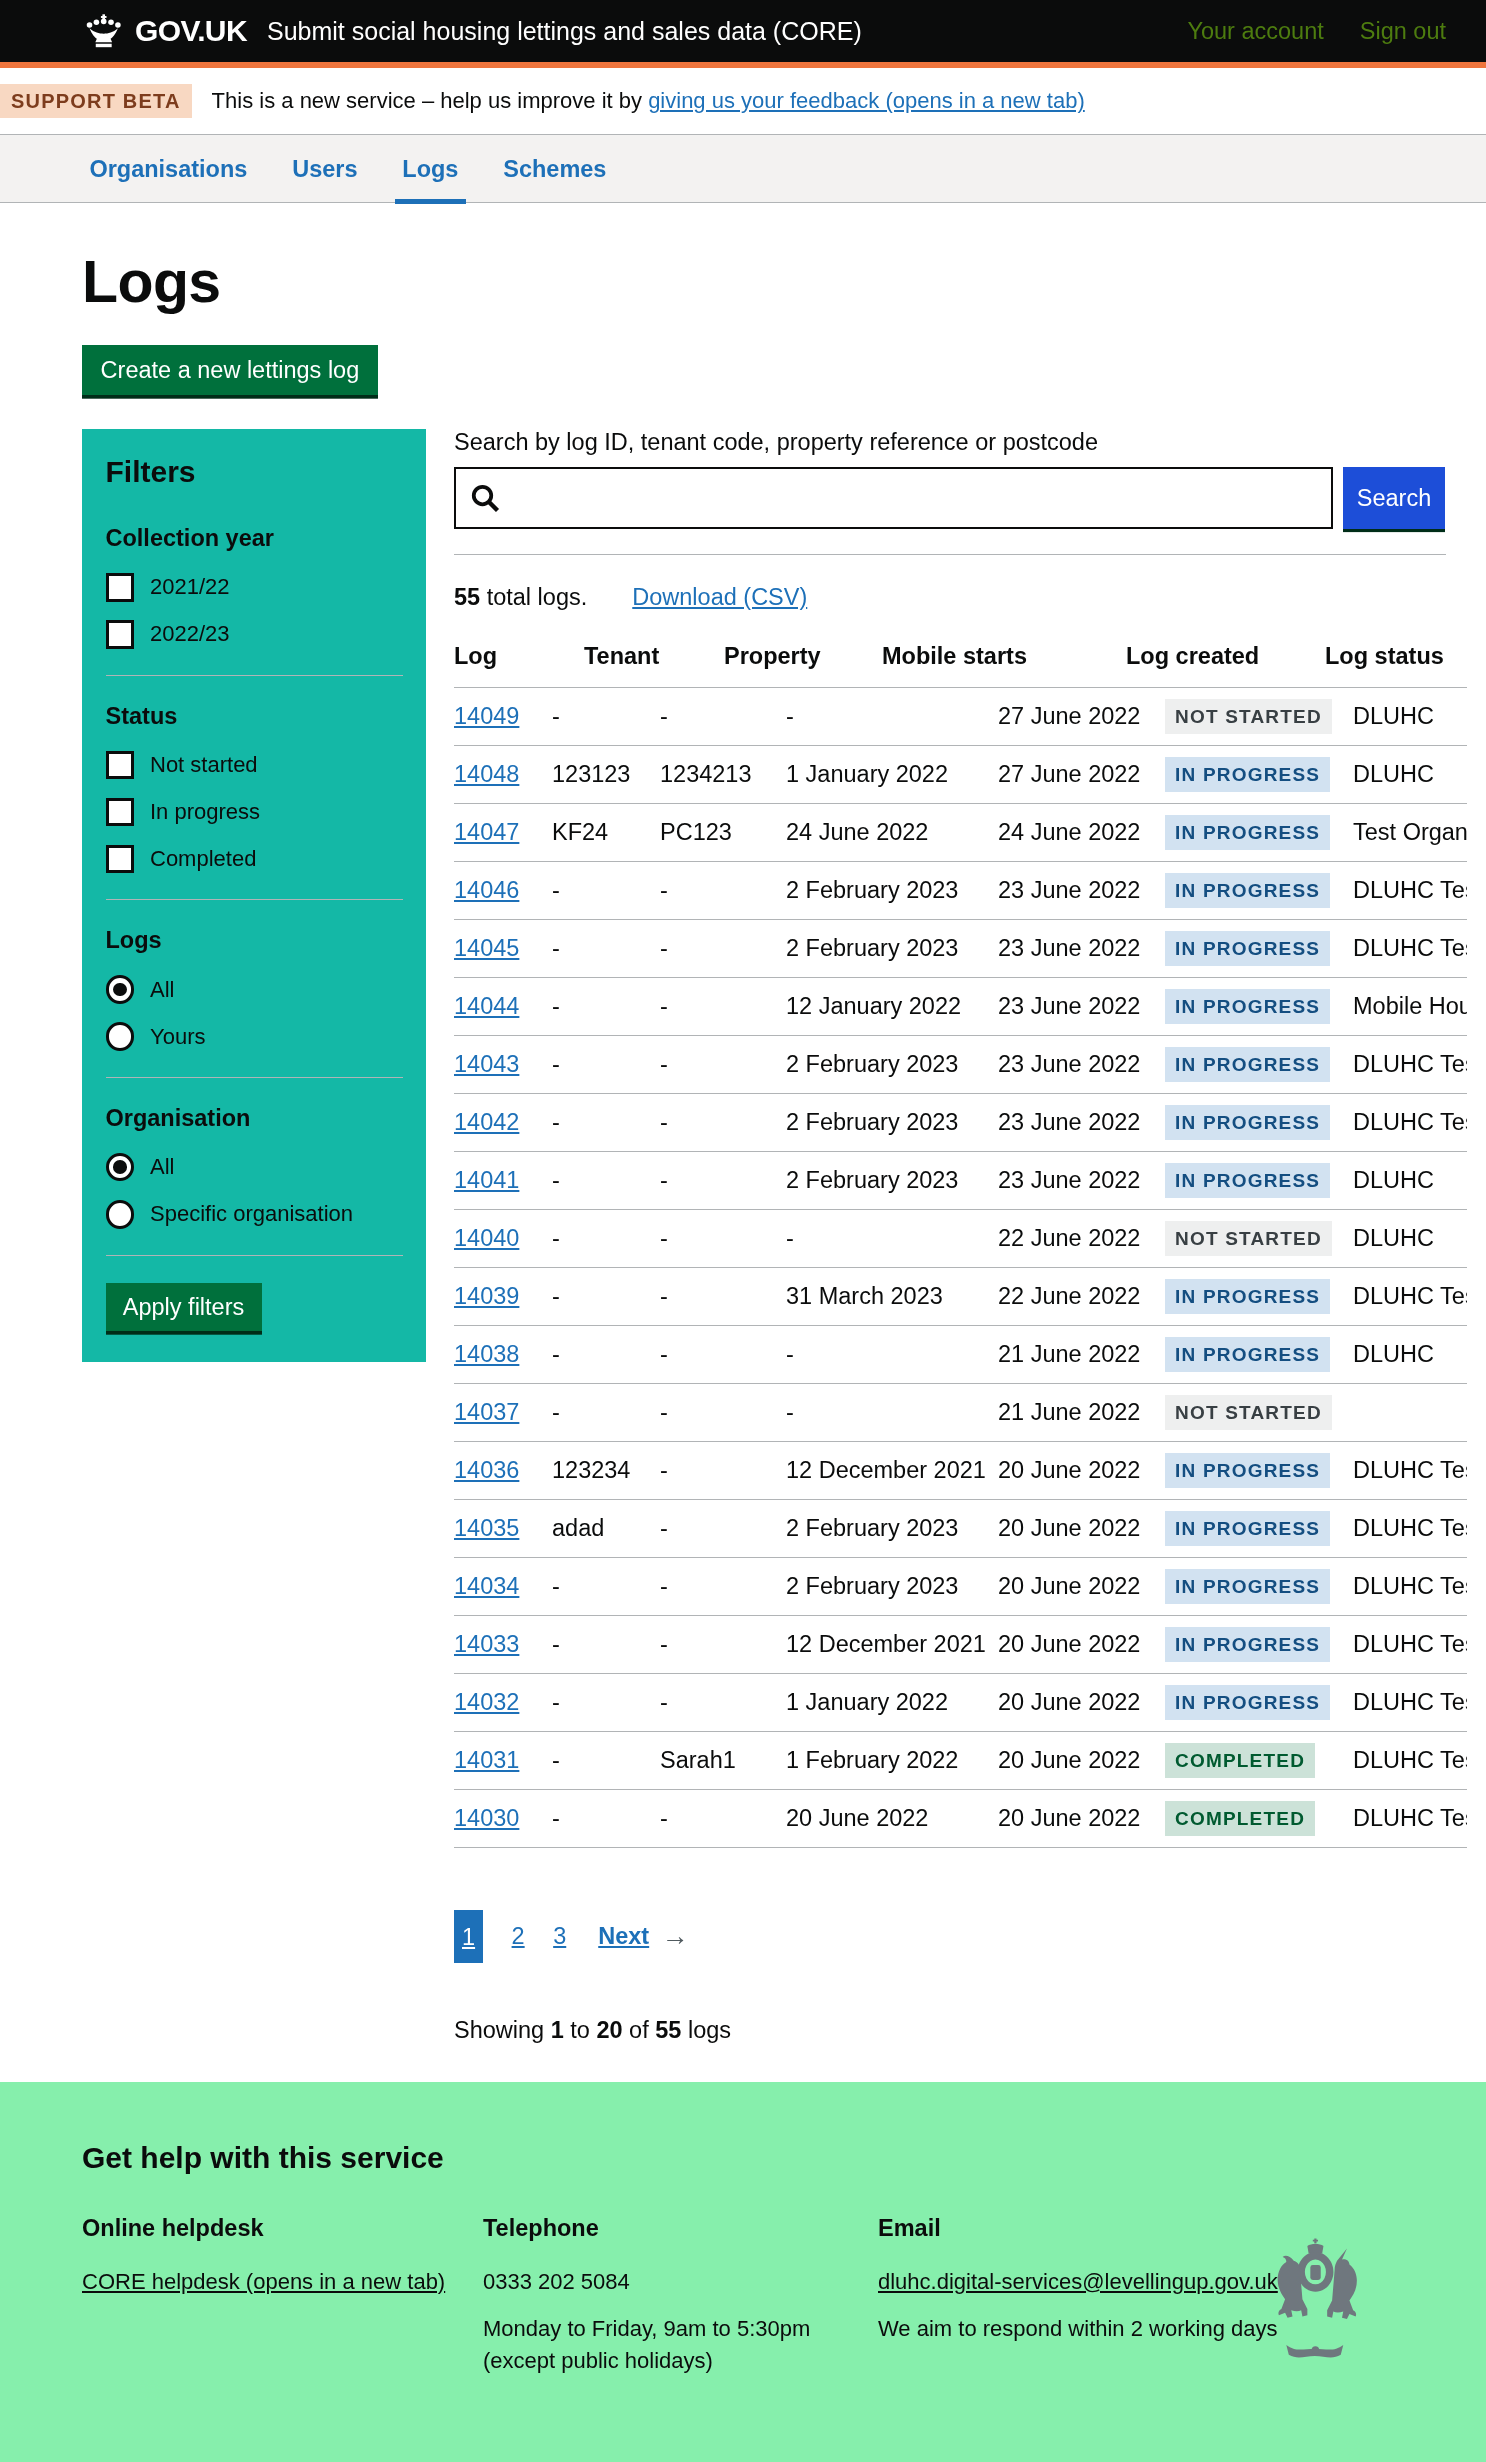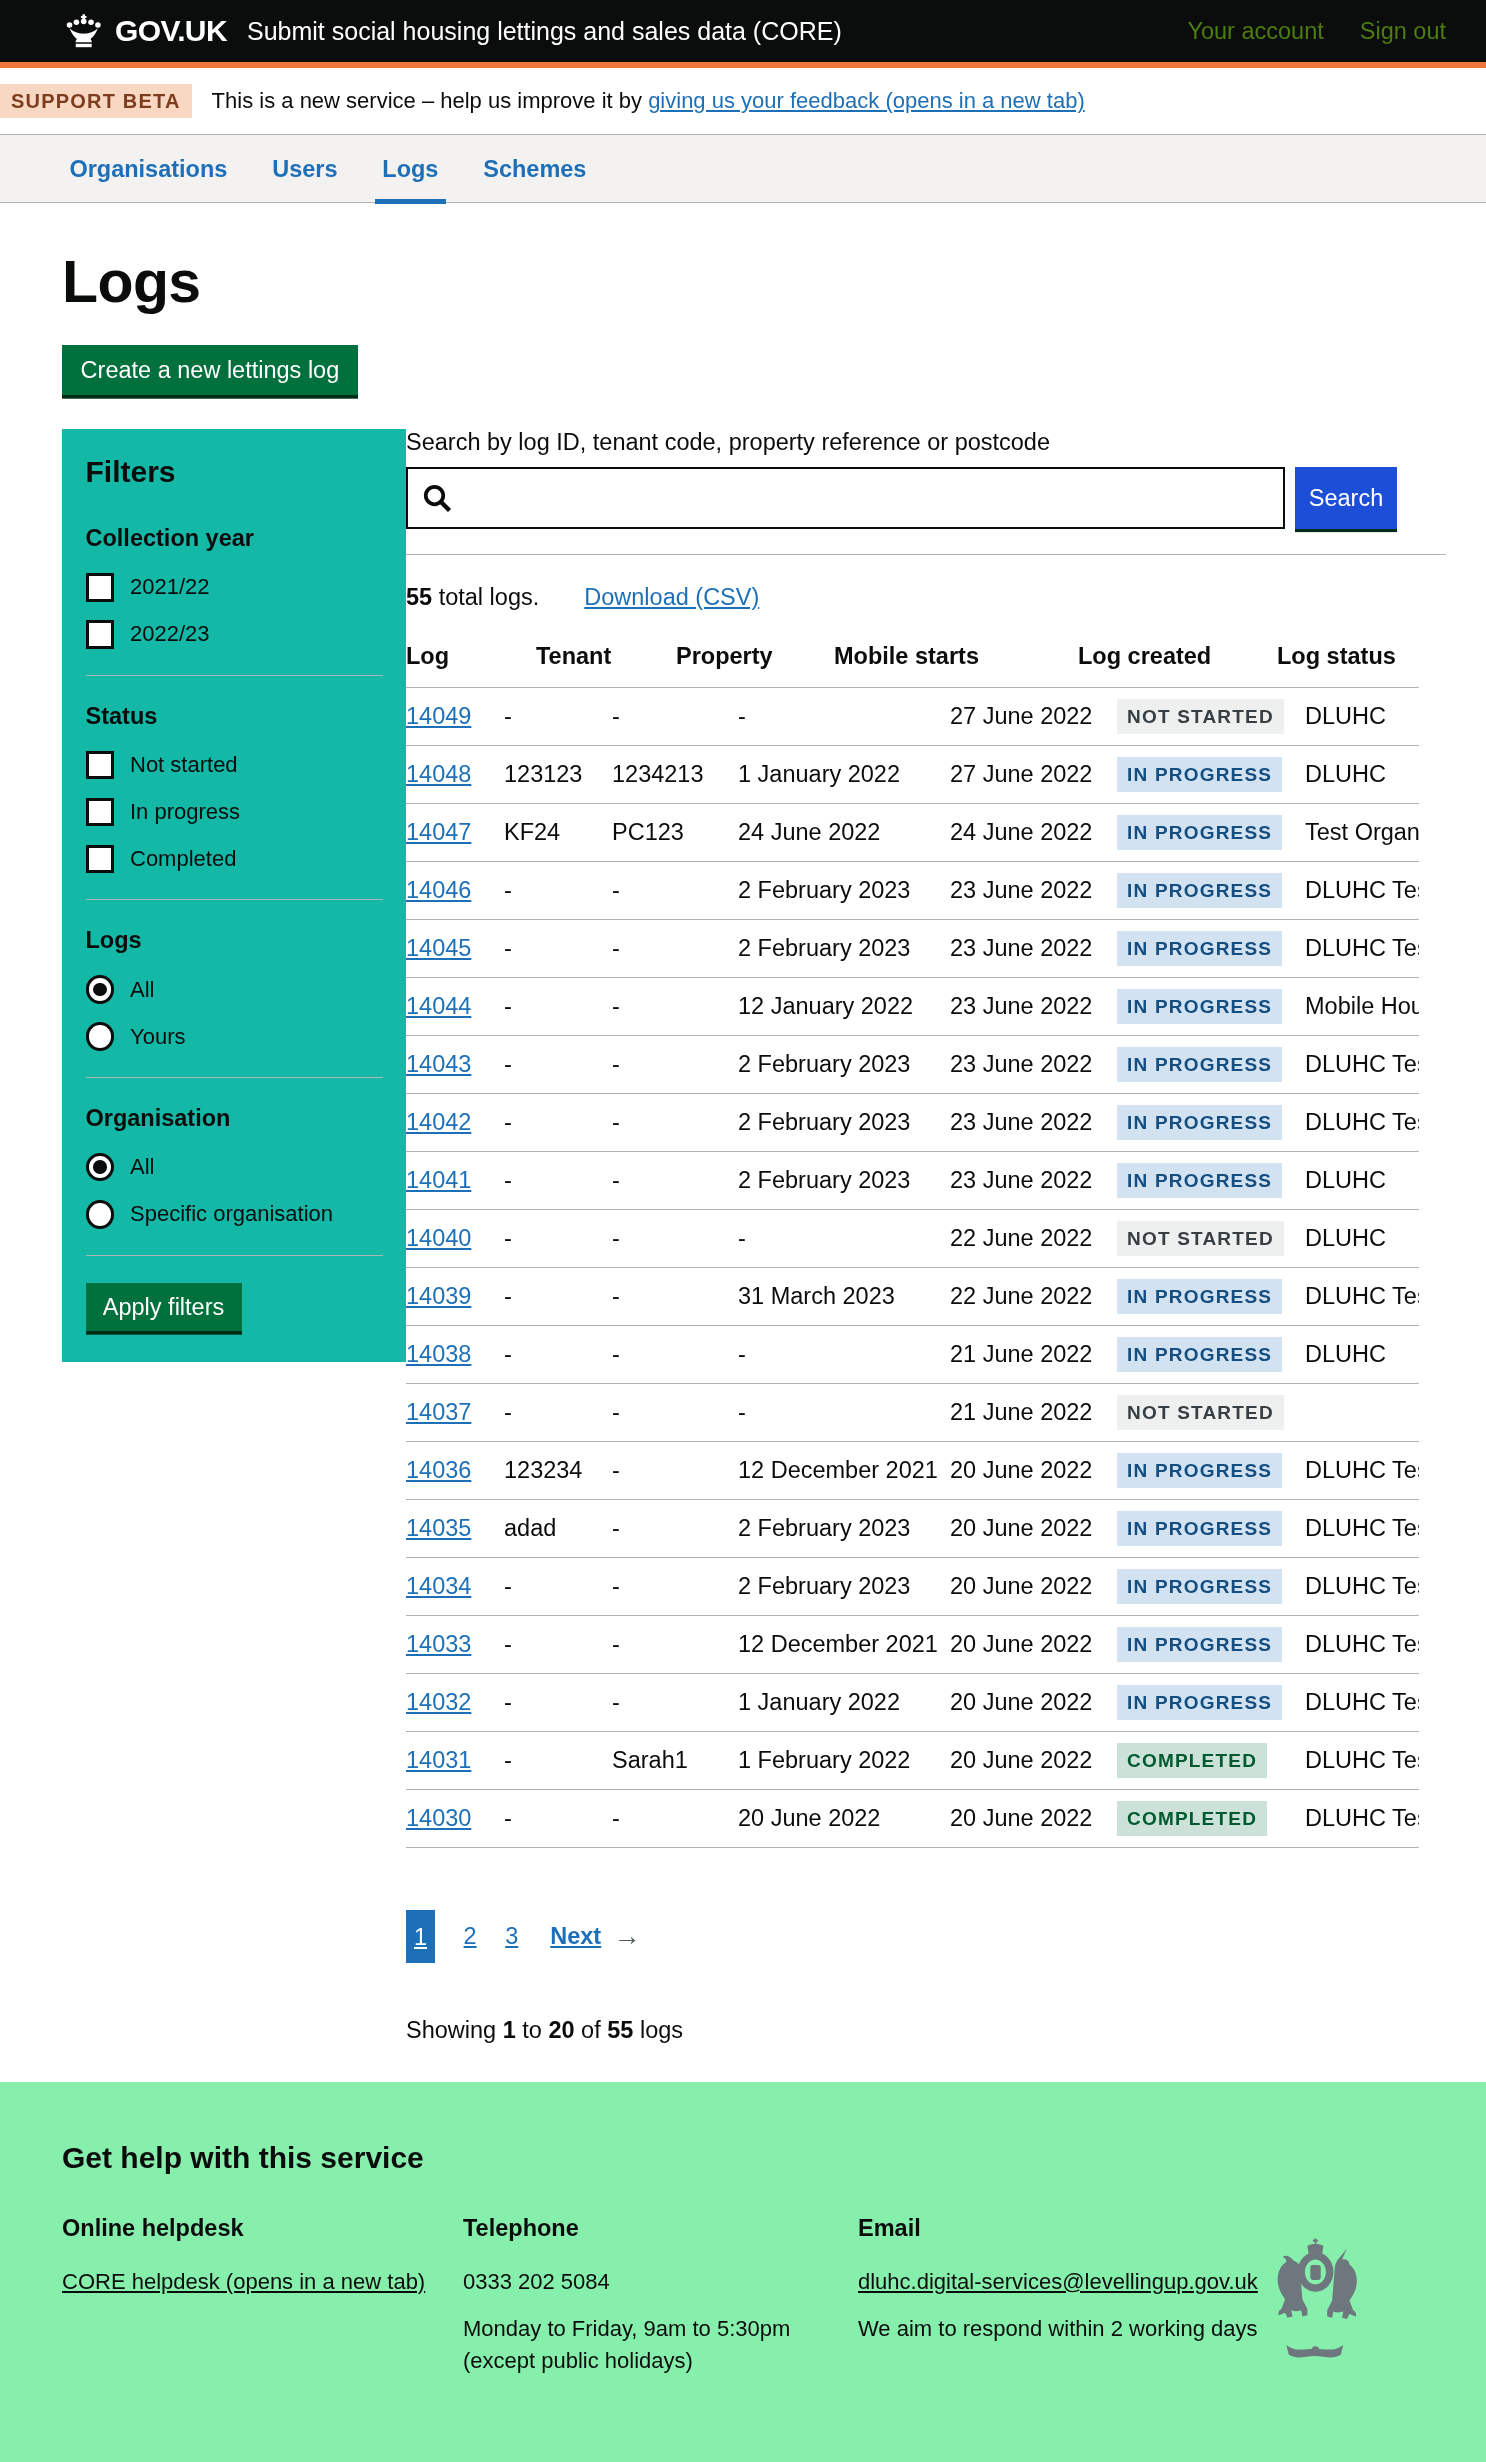--- a/index.html
+++ b/index.html
@@ -3,21 +3,21 @@
 <meta charset="utf-8">
 <style>
   * { margin:0; padding:0; box-sizing:border-box; }
   html,body { background:#fff; }
   body {
     width:1486px; height:2462px; overflow:hidden;
     font-family:"Liberation Sans","DejaVu Sans",sans-serif;
     font-size:23.5px; color:#0b0c0c; -webkit-font-smoothing:antialiased;
   }
   .page { width:1486px; height:2462px; display:flex; flex-direction:column; overflow:hidden; }
-  .container { padding-left:62px; padding-right:40px; width:100%; }
+  .container { padding-left:82px; padding-right:40px; width:100%; }
 
   
   .hdr { background:#0b0c0c; border-bottom:6.2px solid #ef753d; }
   .hdr-inner { display:flex; align-items:center; height:62px; }
   .logo { display:flex; align-items:center; color:#fff; text-decoration:none; }
   .logo svg { margin-right:10px; }
   .logotype { font-weight:700; font-size:30px; letter-spacing:-0.6px; }
   .service { color:#fff; font-size:25px; margin-left:20px; text-decoration:none; flex:1; white-space:nowrap; }
   .hdr-links { display:flex; gap:36px; }
   .hdr-links a { color:#4d7c0f; font-weight:400; font-size:23.5px; text-decoration:none; white-space:nowrap; }
@@ -60,21 +60,21 @@
   .opt { display:flex; align-items:center; margin-bottom:18.6px; }
   .opt:last-child { margin-bottom:0; }
   .checkbox { width:28.5px; height:28.5px; background:#fff; border:3.1px solid #0b0c0c; flex:0 0 28.5px; }
   .radio { width:28.5px; height:28.5px; background:#fff; border:3.1px solid #0b0c0c; border-radius:50%;
            flex:0 0 28.5px; display:flex; align-items:center; justify-content:center; }
   .radio.on::after { content:""; width:13.6px; height:13.6px; border-radius:50%; background:#0b0c0c; }
   .opt label { margin-left:16px; font-size:22px; }
   .apply-btn { margin-top:1.2px; padding:11px 17.3px 10px; }
 
   
-  .results { flex:1; min-width:0; }
+  .results { flex:1; margin-left:28px; min-width:0; }
   .search-label { font-size:23.5px; margin-bottom:11px; }
   .search-row { display:flex; align-items:stretch; width:991px; }
   .search-box { position:relative; flex:1; }
   .search-box input {
     width:100%; height:62px; border:2.5px solid #0b0c0c; font-size:23.5px;
     padding:0 12.4px 0 57px; font-family:inherit; background:#fff;
   }
   .search-box svg { position:absolute; left:16px; top:16px; }
   .search-btn { margin-left:10px; width:102px; background:#1d4ed8; color:#fff; border:none;
     font-family:inherit; font-size:23.5px; box-shadow:0 3.1px 0 #002d18; cursor:pointer; }

